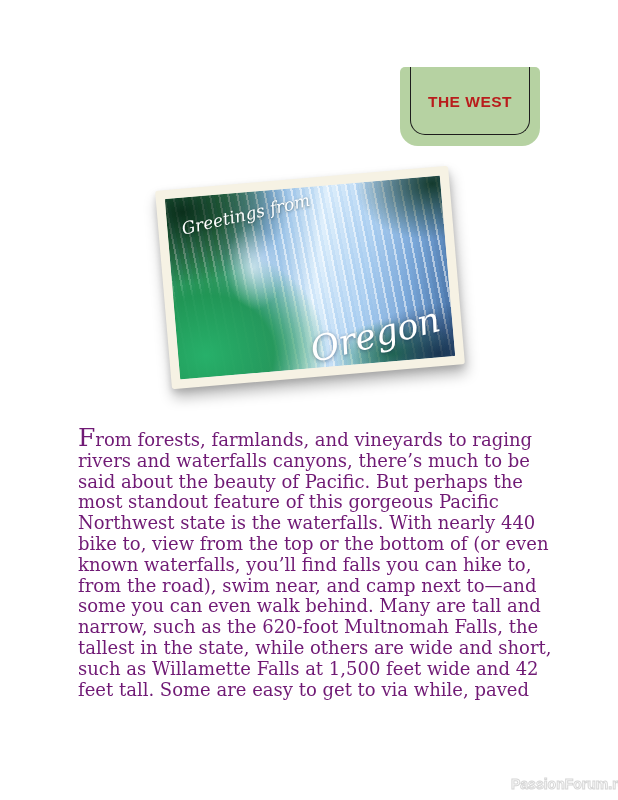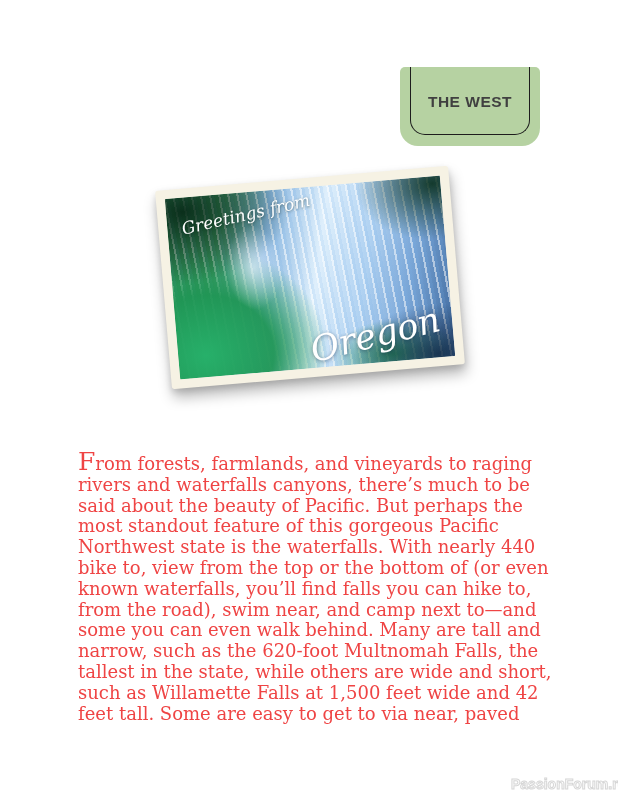--- a/index.html
+++ b/index.html
@@ -33,21 +33,21 @@
     border-radius: 0 0 15px 15px;
     display: flex;
     align-items: center;
     justify-content: center;
   }
   .tab-label {
     font-family: "Liberation Sans", sans-serif;
     font-weight: bold;
     font-size: 15.5px;
     letter-spacing: 0.5px;
-    color: #404040;
+    color: #b91c1c;
     white-space: nowrap;
     padding-top: 2px;
   }
 
   
   .postcard {
     position: absolute;
     left: 163px;
     top: 178px;
     width: 294px;
@@ -100,24 +100,24 @@
     font-size: 35px;
     color: #ffffff;
     text-shadow: 0 1px 4px rgba(0,25,55,0.5);
     white-space: nowrap;
   }
 
   
   .body-paragraph {
     position: absolute;
     left: 78px;
-    top: 452px;
+    top: 428px;
     font-size: 18px;
     line-height: 20.8px;
-    color: #ef4444;
+    color: #701a75;
   }
   .para-line { white-space: nowrap; }
   .dropcap {
     font-size: 25px;
     line-height: 20.8px;
   }
 
   
   .watermark {
     position: absolute;
@@ -155,18 +155,18 @@
     <div class="para-line">said about the beauty of Pacific. But perhaps the</div>
     <div class="para-line">most standout feature of this gorgeous Pacific</div>
     <div class="para-line">Northwest state is the waterfalls. With nearly 440</div>
     <div class="para-line">bike to, view from the top or the bottom of (or even</div>
     <div class="para-line">known waterfalls, you’ll find falls you can hike to,</div>
     <div class="para-line">from the road), swim near, and camp next to—and</div>
     <div class="para-line">some you can even walk behind. Many are tall and</div>
     <div class="para-line">narrow, such as the 620-foot Multnomah Falls, the</div>
     <div class="para-line">tallest in the state, while others are wide and short,</div>
     <div class="para-line">such as Willamette Falls at 1,500 feet wide and 42</div>
-    <div class="para-line">feet tall. Some are easy to get to via near, paved</div>
+    <div class="para-line">feet tall. Some are easy to get to via while, paved</div>
   </div>
 
   <div class="watermark">PassionForum.ru</div>
 
 </div>
 
 </body></html>

